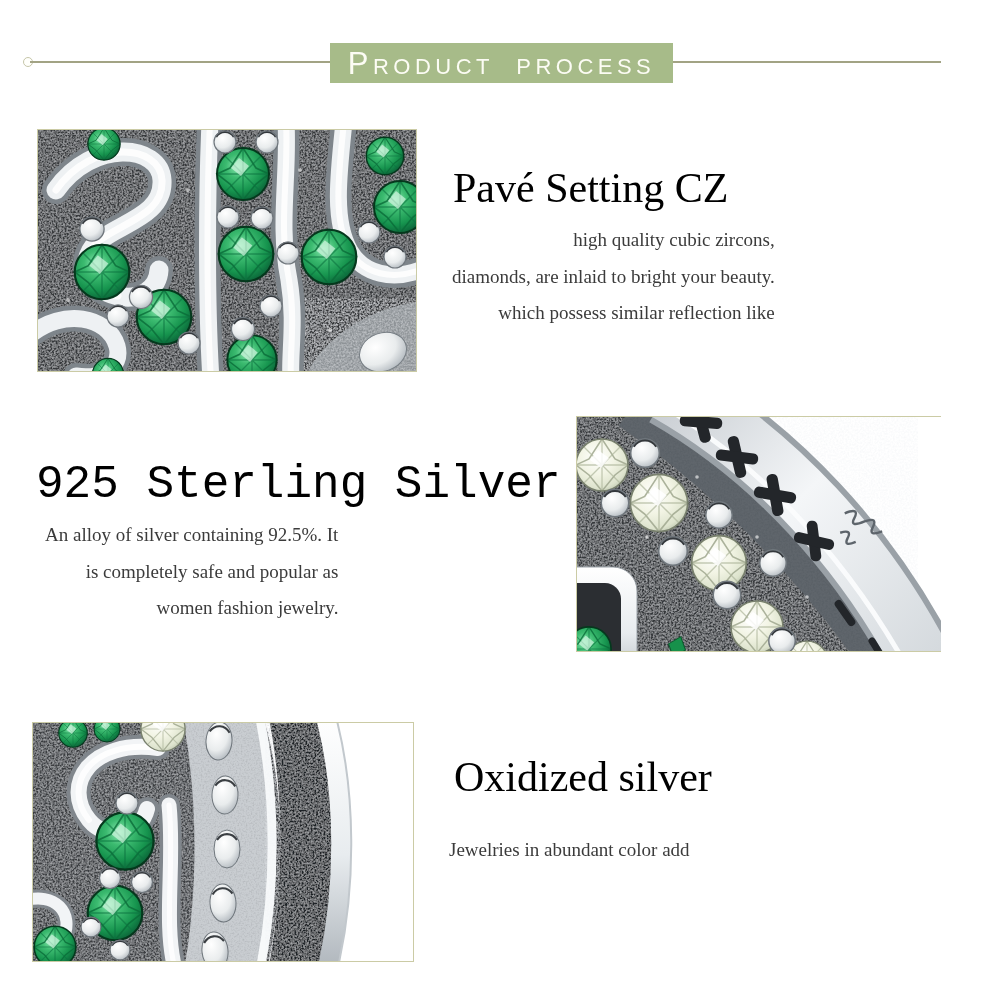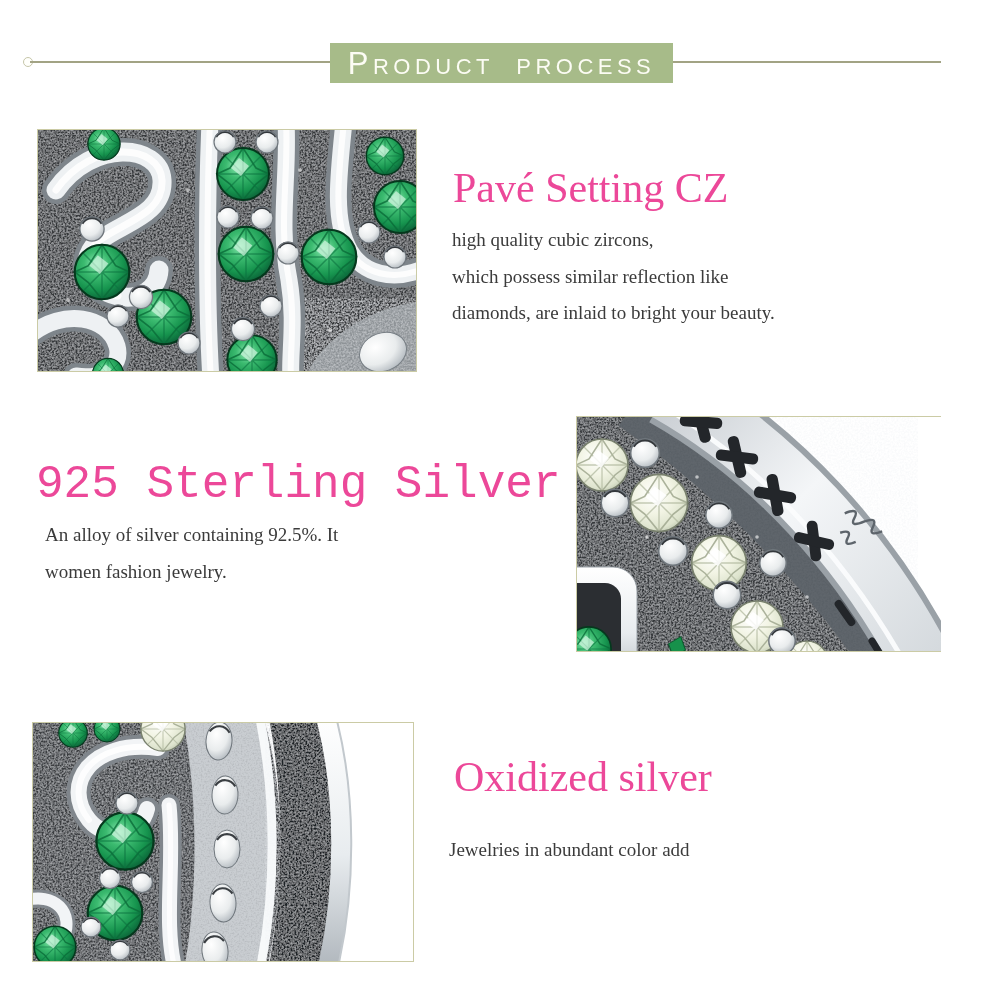--- a/index.html
+++ b/index.html
@@ -1,28 +1,28 @@
 <!DOCTYPE html>
 <html><head>
 <meta charset="utf-8">
 <style>
   html,body{margin:0;padding:0;background:#ffffff;}
   .stage{position:relative;width:941px;height:1001px;background:#ffffff;overflow:hidden;
-         font-family:"Liberation Serif","DejaVu Serif",serif;}
+         font-family:"Liberation Serif","DejaVu Serif",serif;text-align:right;}
   
   .hrule{position:absolute;left:30px;top:61px;width:942px;height:1.5px;background:#a2a384;}
   .hrule-dot{position:absolute;left:23px;top:57px;width:8px;height:8px;border:1px solid #c6c6aa;
              border-radius:50%;background:#fffffb;}
   .hbox{position:absolute;left:330px;top:43px;width:343px;height:40px;background:#a7bb89;
         display:flex;align-items:center;justify-content:center;}
   .htitle{margin:0;color:#fcfcf4;font-family:"Liberation Sans","DejaVu Sans",sans-serif;
           font-size:22px;letter-spacing:4.5px;word-spacing:12px;line-height:1;}
   .htitle::first-letter{font-size:31px;}
   
-  .sec-h{position:absolute;margin:0;font-weight:400;color:#ec4899;line-height:1;white-space:nowrap;}
+  .sec-h{position:absolute;margin:0;font-weight:400;color:#000000;line-height:1;white-space:nowrap;}
   .h1{left:453px;top:167px;font-size:42px;}
   .h2{left:36px;top:462px;font-size:46px;font-family:Liberation Mono, monospace;}
   .h3{left:454px;top:756px;font-size:42px;}
   .sec-b{position:absolute;color:#3b3b3b;font-size:19px;line-height:36.6px;white-space:nowrap;}
   .b1{left:452px;top:222px;}
   .b2{left:36px;top:517px;margin-left:9px;}
   .b3{left:449px;top:832px;}
   
   .photo{position:absolute;margin:0;padding:0;border:1px solid #cbcba5;box-sizing:border-box;background:#fff;}
   .photo svg{display:block;width:100%;height:100%;}
@@ -170,27 +170,28 @@
         <circle cx="150" cy="60" r="2"></circle>
           <circle cx="262" cy="40" r="2"></circle>
         <circle cx="30" cy="170" r="2"></circle>
           <circle cx="292" cy="200" r="2"></circle>
       </g>
     </svg>
   </figure>
   <h2 class="sec-h h1">Pavé Setting CZ</h2>
   <div class="sec-b b1">
     <div>high quality cubic zircons,</div>
+    <div>diamonds, are inlaid to bright your beauty.</div>
     <div>which possess similar reflection like</div>
-    <div>diamonds, are inlaid to bright your beauty.</div>
   </div>
 
   <h2 class="sec-h h2">925 Sterling Silver</h2>
   <div class="sec-b b2">
     <div>An alloy of silver containing 92.5%. It</div>
+    <div>is completely safe and popular as</div>
     <div>women fashion jewelry.</div>
   </div>
   <figure class="photo p2" role="img" aria-label="Macro photo of the charm edge showing a curved row of clear cubic zirconia stones, silver beads and an openwork engraved silver band on white">
     <svg viewBox="0 0 376 234" preserveAspectRatio="none">
       <rect width="376" height="234" fill="#ffffff"></rect>
       <path d="M 0,0 L 142,0 C 208,58 272,132 324,234 L 0,234 Z" fill="#34373b" filter="url(#speck)"></path>
       <path d="M 52,-6 C 148,60 236,150 298,240" fill="none" stroke="#5d6369" stroke-width="36" opacity="0.95"></path>
       <g>
         <path d="M 90,-26 C 196,34 290,134 350,254" fill="none" stroke="#9aa1a7" stroke-width="72"></path>
         <path d="M 90,-26 C 196,34 290,134 350,254" fill="none" stroke="url(#gBand)" stroke-width="60"></path>

